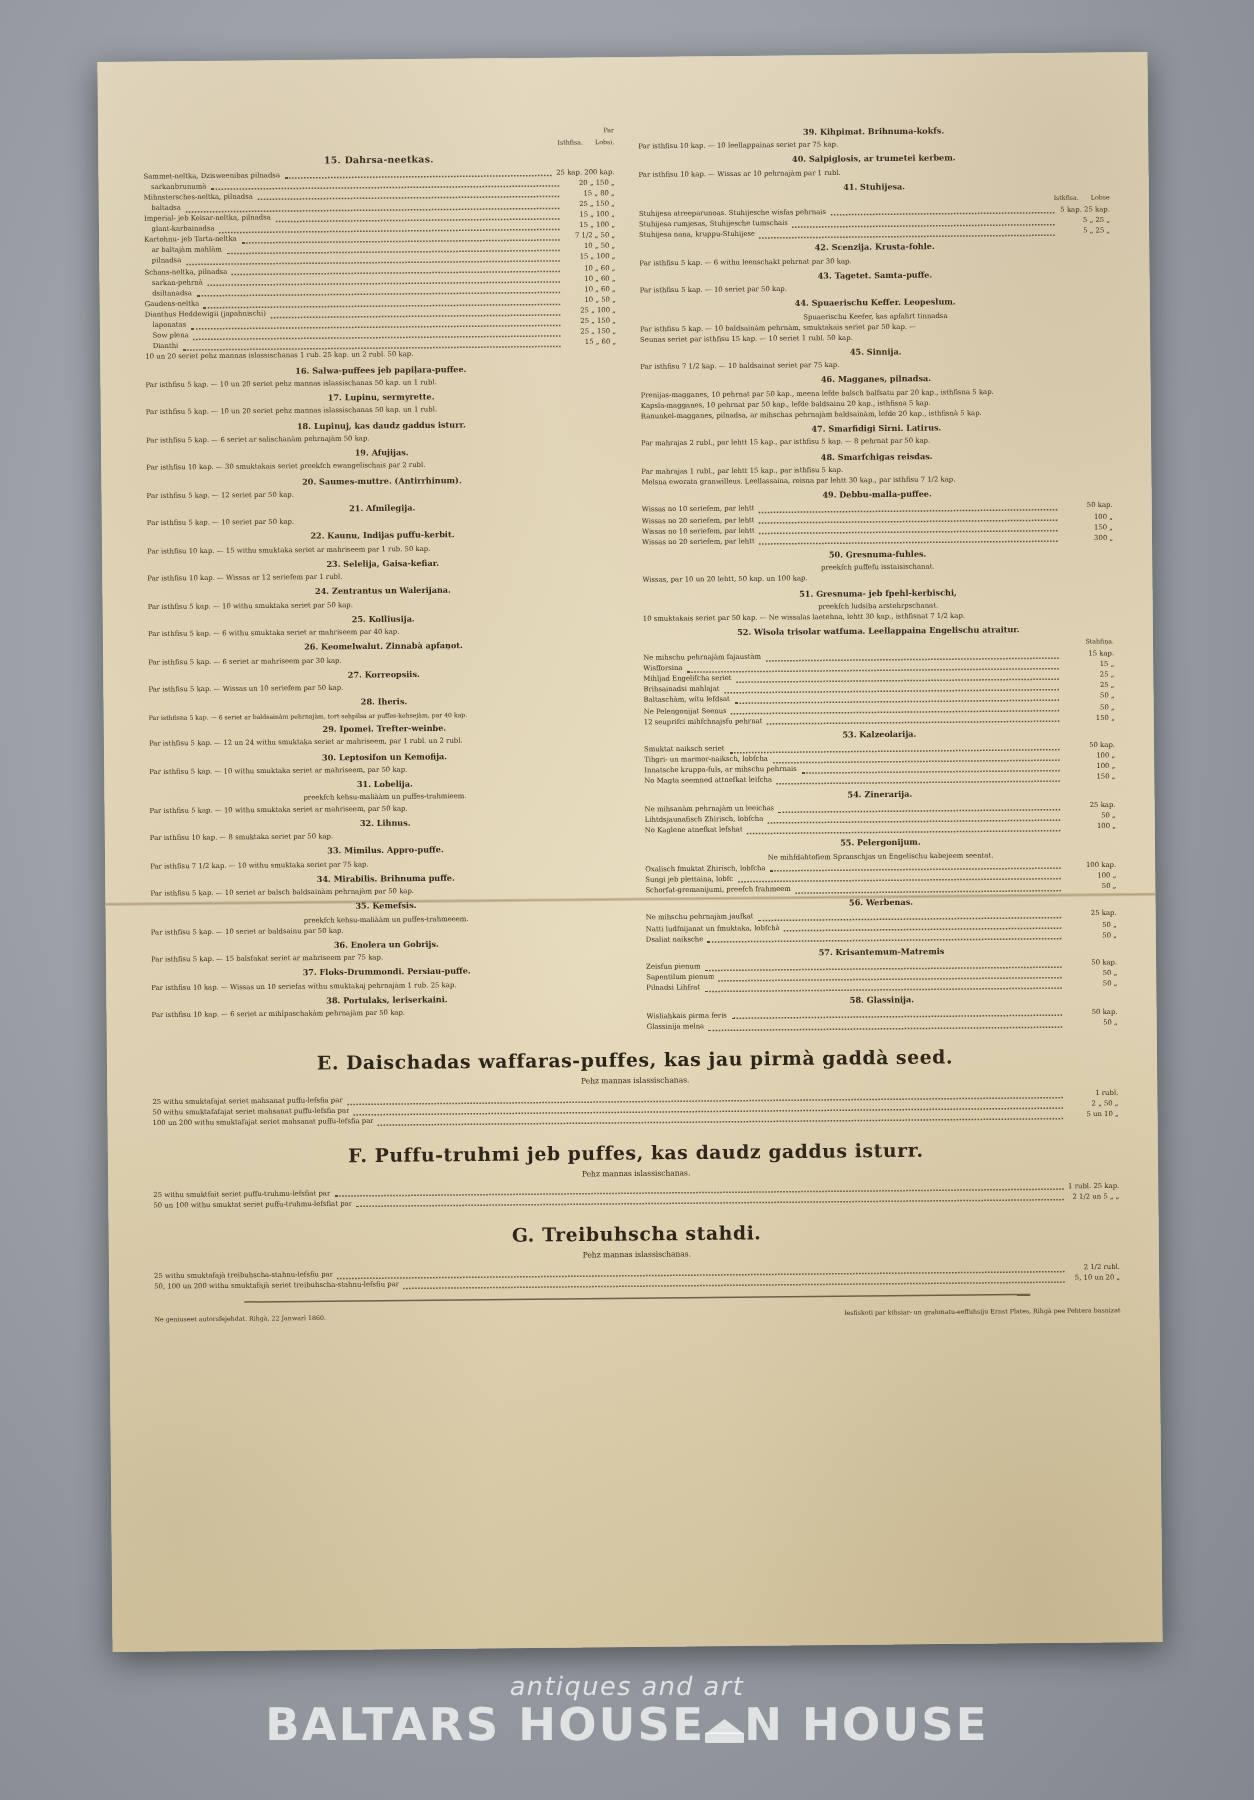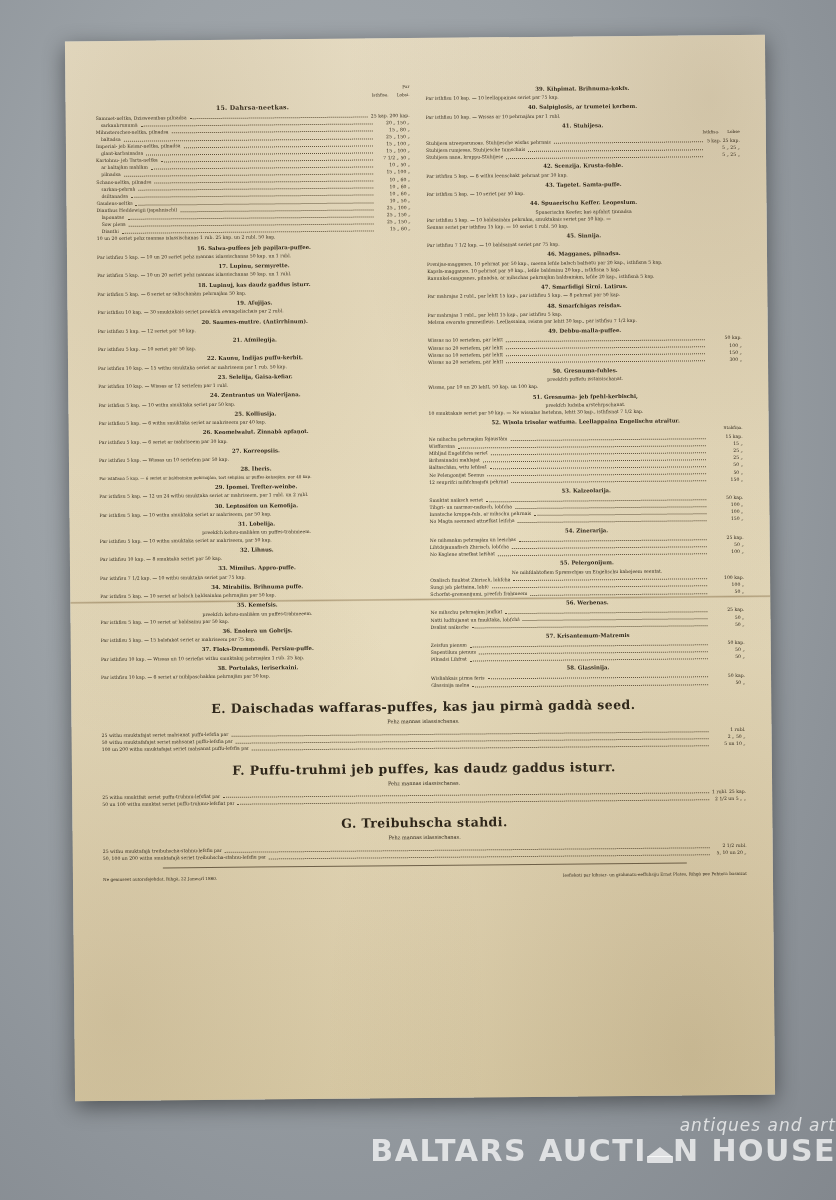--- a/index.html
+++ b/index.html
@@ -70,21 +70,21 @@
     text-align:center;font-weight:bold;font-size:12.5px;margin:8px 0 2px;
     letter-spacing:.4px;
   }
   .bigsec .ltr{font-size:12.5px;}
   .subsec{text-align:center;font-size:5px;margin-bottom:3px;}
   .footrule{border-top:1px solid #6d604a;margin:6px 60px 4px;}
   .footer{display:flex;justify-content:space-between;font-size:4.2px;padding-top:4px;}
   
   .wm{
     position:absolute;left:0;right:0;bottom:34px;
-    text-align:right;z-index:9;pointer-events:none;
+    text-align:center;z-index:9;pointer-events:none;
     color:rgba(255,255,255,.72);
     font-family:"DejaVu Sans", sans-serif;
   }
   .wm .l1{font-size:17px;letter-spacing:1px;font-style:italic;}
   .wm .l2{font-size:30px;font-weight:bold;letter-spacing:1.5px;line-height:1.05;}
   .wm .crown{
     display:inline-block;width:26px;height:16px;position:relative;vertical-align:-2px;
   }
   .wm .crown:before{
     content:"";position:absolute;left:0;bottom:0;width:26px;height:7px;
@@ -636,15 +636,15 @@
       <span>Ne geniuseet autorsfejehdat.   Rihgà, 22 Janwarî 1860.</span>
       <span>Iesfiskoti par kihsiar- un grahmatu-eeffuhsiju Ernst Plates, Rihgà pee Pehtera basnizat</span>
     </div>
 
   </div>
 </div>
 
 <div class="wm">
   <div class="l1">antiques and art</div>
   <div class="l2">
-    <span>BALTARS AUCTI</span><span class="crown"></span><span>N HOUSE</span>
+    <span>BALTARS HOUSE</span><span class="crown"></span><span>N HOUSE</span>
   </div>
 </div>
 
 </body></html>

